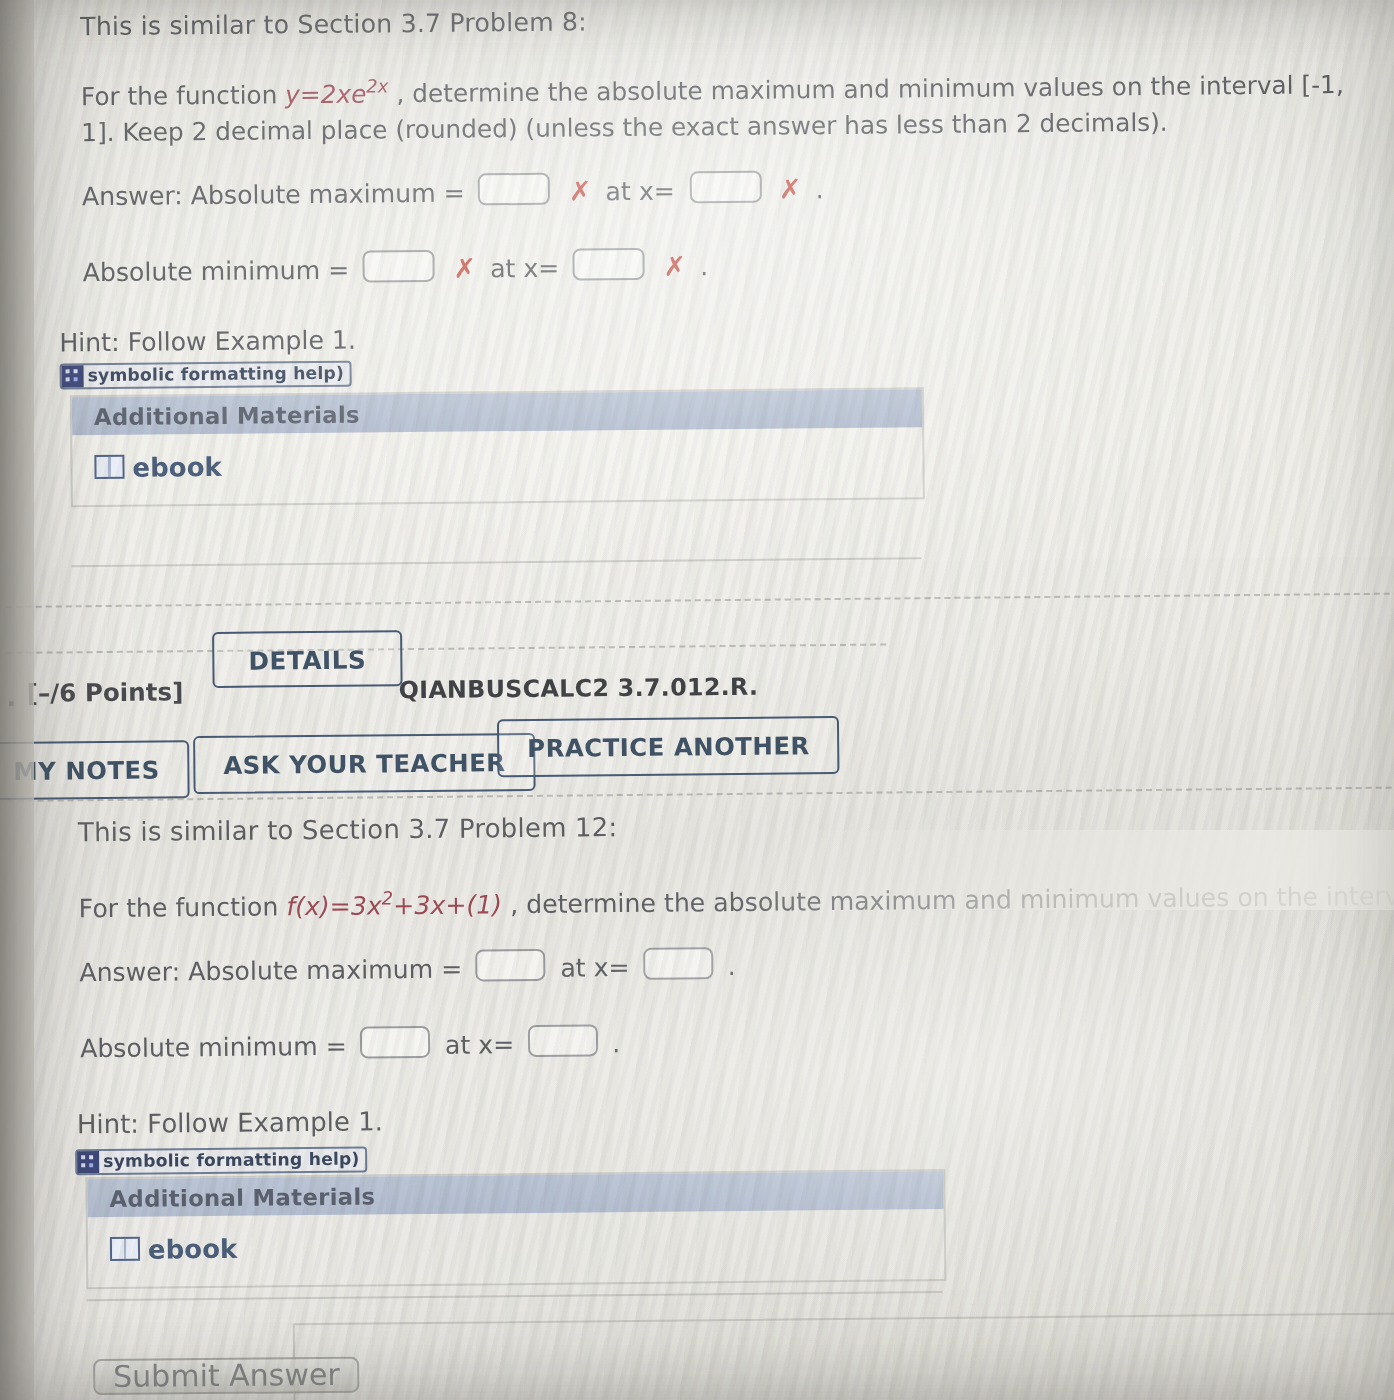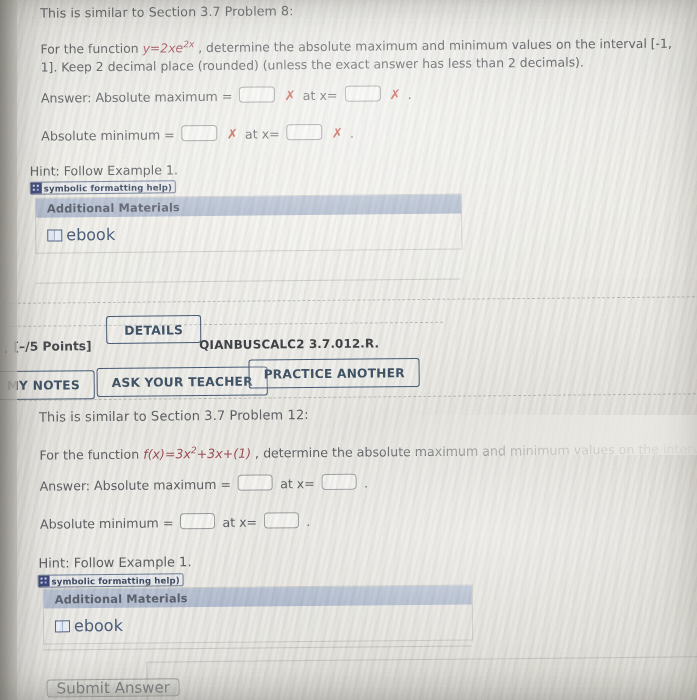--- a/index.html
+++ b/index.html
@@ -142,21 +142,21 @@
   .am-head {
     background: linear-gradient(180deg, #a9b6cd 0%, #9fadc6 100%);
     opacity: .88;
     height: 19px;
     display: flex; align-items: center;
     padding-left: 11px;
     font-size: 11.4px; font-weight: bold; color: #2b3344;
     letter-spacing: .15px;
   }
   .am-body { height: 35px; display: flex; align-items: center; padding-left: 11px; }
-  .ebook { display: inline-flex; align-items: center; font-size: 16px; color: #2f4566; }
+  .ebook { display: inline-flex; font-size: 13px; color: #2f4566; font-weight: bold; }
   .bookicon {
     width: 13px; height: 10px; margin-right: 4px;
     border: 1px solid #39507a;
     background: linear-gradient(90deg,#e9eef8 0 45%, #9fb0cc 45% 55%, #e9eef8 55% 100%);
     position: relative; flex: 0 0 auto;
   }
 
   .hr-dot {
     border-top: 1px dashed rgba(120,122,118,.48);
     height: 0; width: 100%;
@@ -260,21 +260,21 @@
         </span>
       </div>
     </div>
 
     <div class="blk hr-thin" style="left:33px; top:283px; width:425px;"></div>
 
     <div class="blk hr-dot" style="left:0px; top:303px; width:697px;"></div>
     <div class="blk hr-dot" style="left:0px; top:326px; width:440px;"></div>
 
     <div class="blk pts" style="left:0px; top:342px;">.</div>
-    <div class="blk pts" style="left:10px; top:340px;">[–/5 Points]</div>
+    <div class="blk pts" style="left:10px; top:340px;">[–/6 Points]</div>
 
     <div class="blk" style="left:103px; top:317px;">
       <span class="btn details">DETAILS</span>
     </div>
 
     <div class="blk code" style="left:196px; top:340px;">QIANBUSCALC2 3.7.012.R.</div>
 
     <div class="blk" style="left:-12px; top:371px;">
       <span class="btn row2">MY NOTES</span>
     </div>

